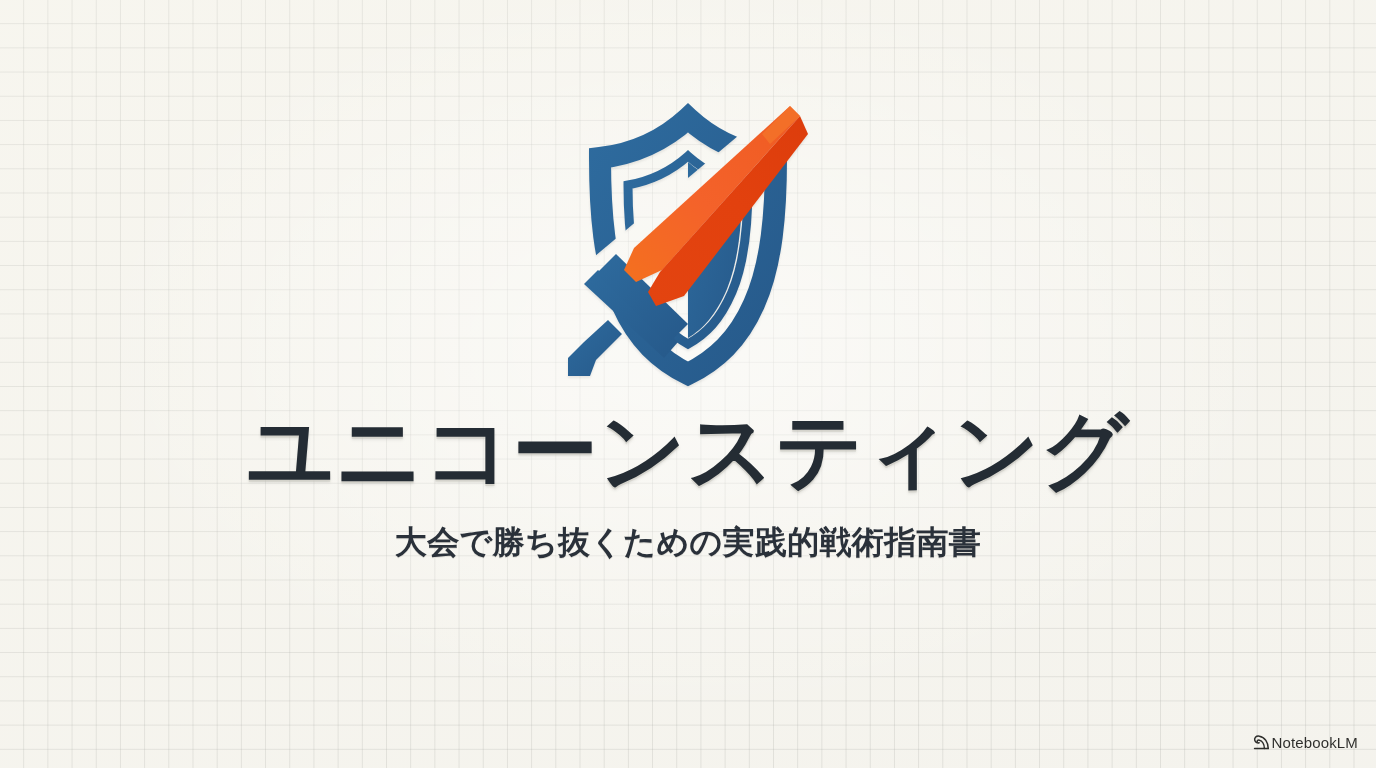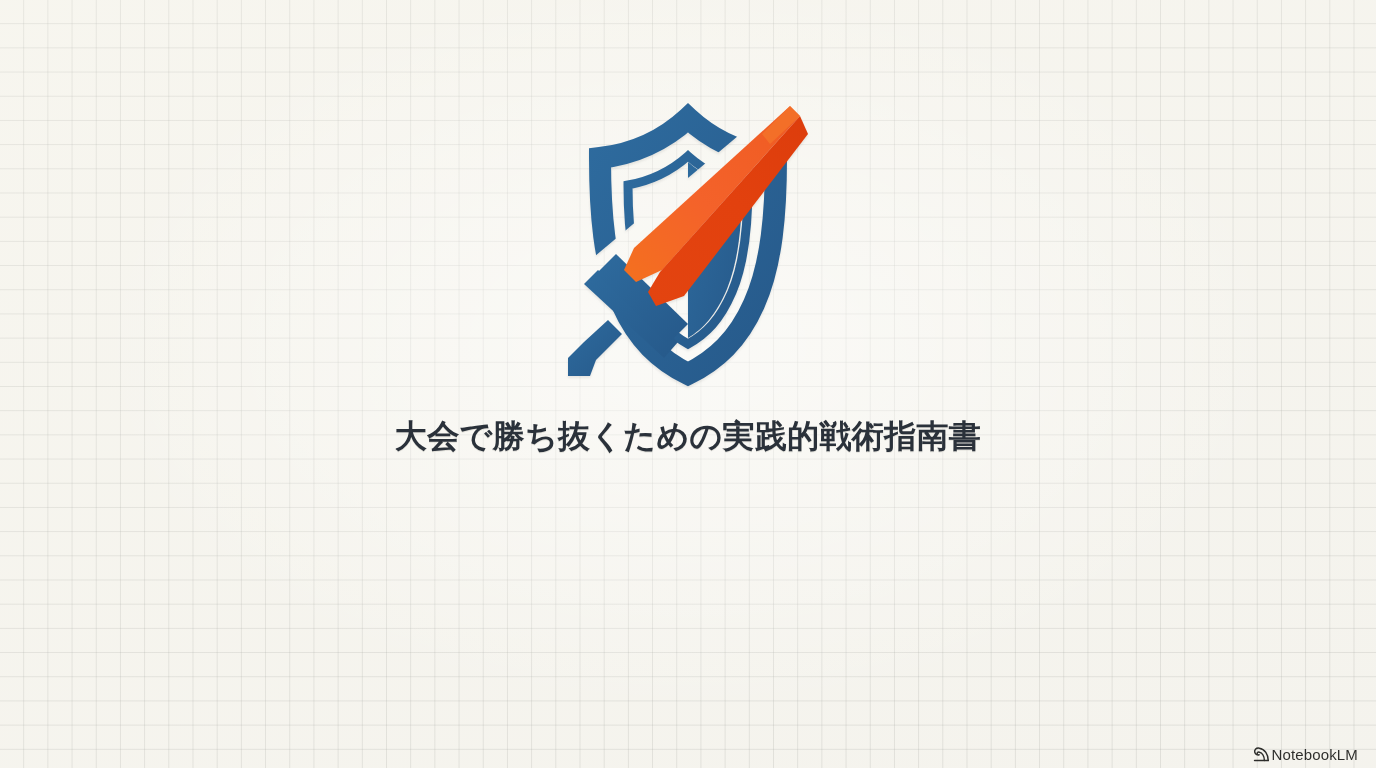--- a/index.html
+++ b/index.html
@@ -72,35 +72,35 @@
     font-size: 86px;
     line-height: 1.08;
     letter-spacing: 0.005em;
     white-space: nowrap;
     text-shadow:
       0 2px 0 rgba(200,198,190,0.55),
       0 3px 3px rgba(120,120,115,0.18);
   }
 
   .subtitle {
-    margin-top: 13px;
+    margin-top: 26px;
     color: #2a313a;
     font-weight: 700;
     font-size: 32px;
     line-height: 1.2;
     letter-spacing: 0.01em;
     white-space: nowrap;
     text-shadow: 0 1px 0 rgba(205,203,196,0.5);
   }
 
   
   .watermark {
     position: absolute;
     right: 18px;
-    bottom: 4px;
+    bottom: 16px;
     display: flex;
     align-items: center;
     gap: 0;
     color: #1d1d1b;
     opacity: 0.92;
   }
   .watermark .wm-icon {
     display: block;
     width: 19px;
     height: 19px;
@@ -218,20 +218,21 @@
 
           <polygon points="262,24 270,42 146,204 118,214 110,200 122,180" fill="url(#bladeGradDark)"></polygon>
 
           <polygon points="252,14 262,24 232,52 224,42" fill="#f47a2b" opacity="0.65"></polygon>
         </g>
 
       </svg>
     </div>
 
     <div class="title-block">
+      <div class="title-line">ユニコーンスティング</div>
       <div class="subtitle">大会で勝ち抜くための実践的戦術指南書</div>
     </div>
 
   </div>
 
   <div class="watermark">
     <span class="wm-icon">
       <svg viewBox="0 0 24 24" xmlns="http://www.w3.org/2000/svg" aria-hidden="true">
         <path d="M20.5 19.5 C20.5 12.0 16.2 5.0 9.2 4.0 C5.0 3.4 2.4 6.4 3.6 9.6
                  C4.5 12.0 7.0 13.2 9.0 12.4" fill="none" stroke="#1d1d1b" stroke-width="1.9" stroke-linecap="round"></path>

